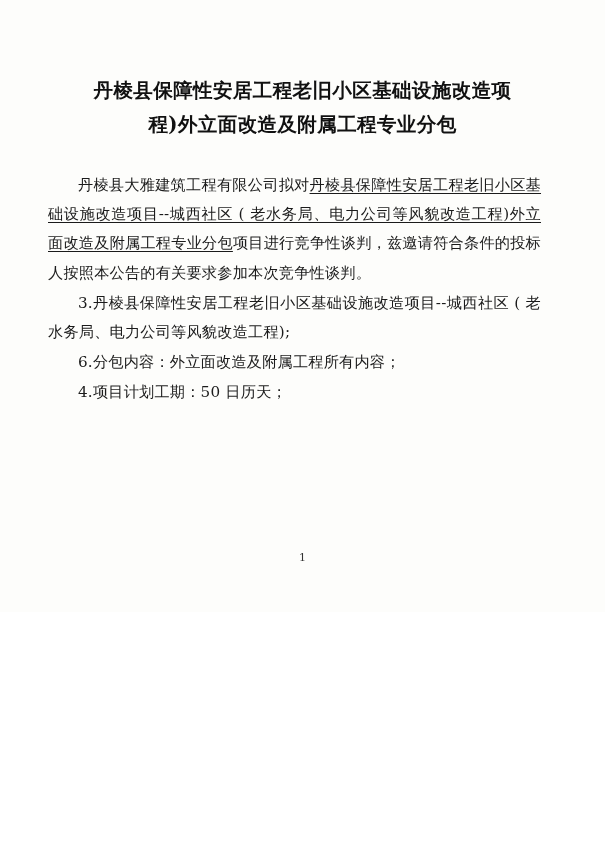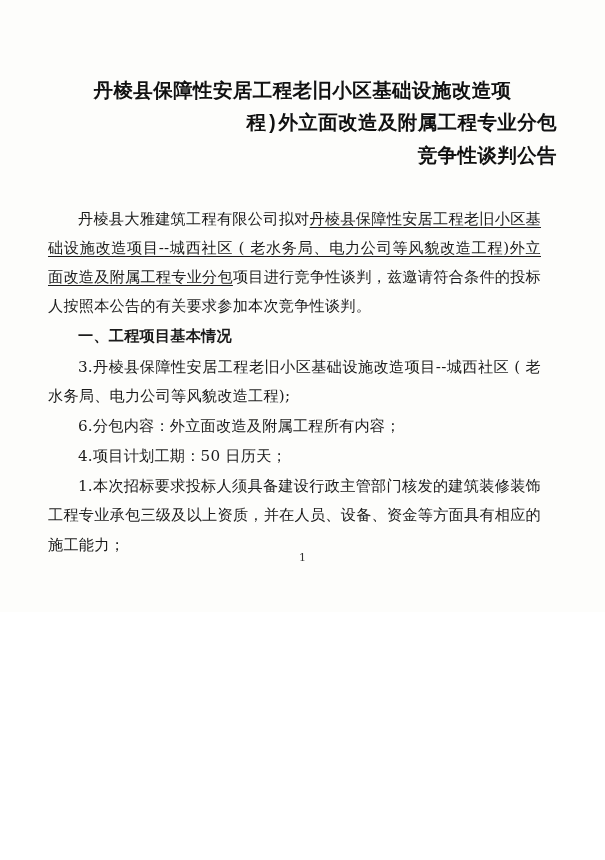--- a/index.html
+++ b/index.html
@@ -28,22 +28,21 @@
   }
   .title-line {
     font-size: 19.5px;
     font-weight: bold;
     line-height: 1.72;
     letter-spacing: 0.4px;
     color: #111;
     font-family: "DejaVu Serif", serif;
   }
   .title-line.center {
-    text-align: right;
-    font-family: Liberation Mono, monospace;
+    text-align: center;
   }
   .body-block {
     margin-top: 30px;
   }
   p.para {
     font-size: 15.2px;
     line-height: 1.92;
     margin: 0 16px 1px 0;
     text-align: justify;
     text-justify: inter-character;
@@ -73,31 +72,28 @@
   }
 </style>
 </head>
 <body>
 
 <div class="page">
 
   <div class="title-block">
     <div class="title-line">丹棱县保障性安居工程老旧小区基础设施改造项</div>
     <div class="title-line center">程)外立面改造及附属工程专业分包</div>
-    <div class="title-line center">竞争性谈判公告</div>
   </div>
 
   <div class="body-block">
 
     <p class="para indent"><span>丹棱县大雅建筑工程有限公司拟对</span><span class="u">丹棱县保障性安居工程老旧小区基础设施改造项目--城西社区 ( 老水务局、电力公司等风貌改造工程)外立面改造及附属工程专业分包</span><span>项目进行竞争性谈判，兹邀请符合条件的投标人按照本公告的有关要求参加本次竞争性谈判。</span></p>
 
-    <p class="para heading">一、工程项目基本情况</p>
     <p class="para indent">3.丹棱县保障性安居工程老旧小区基础设施改造项目--城西社区 ( 老水务局、电力公司等风貌改造工程);</p>
     <p class="para indent">6.分包内容：外立面改造及附属工程所有内容；</p>
     <p class="para indent">4.项目计划工期：50 日历天；</p>
 
-    <p class="para indent">1.本次招标要求投标人须具备建设行政主管部门核发的建筑装修装饰工程专业承包三级及以上资质，并在人员、设备、资金等方面具有相应的施工能力；</p>
 
   </div>
 
   <div class="page-number">1</div>
 
 </div>
 
 </body></html>

